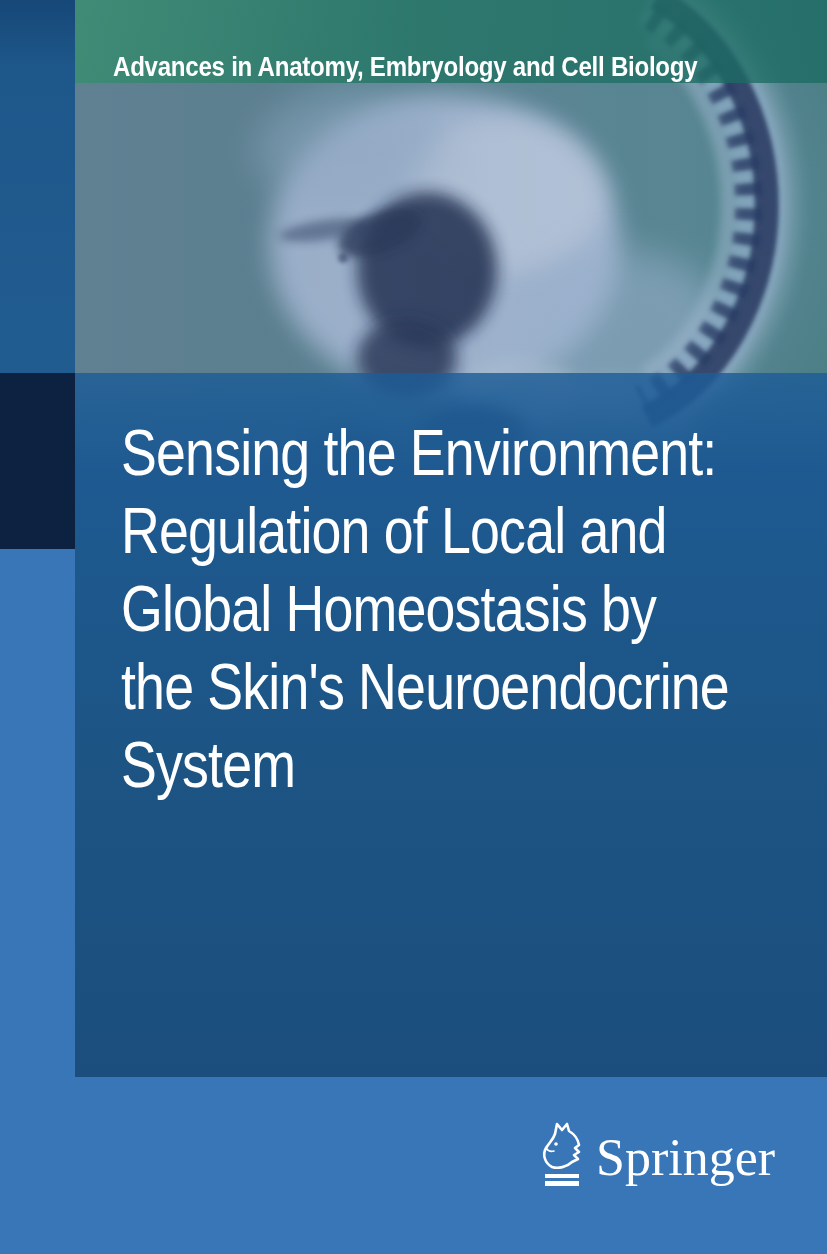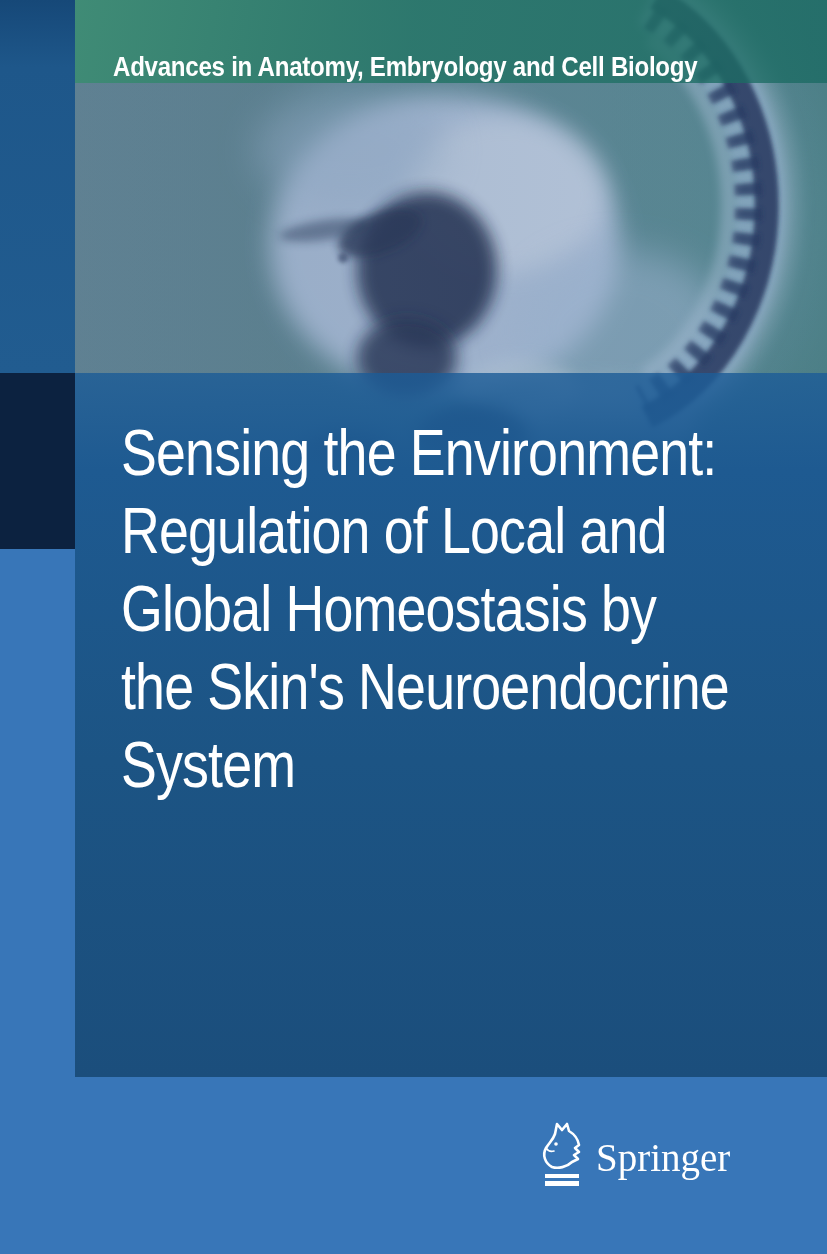--- a/index.html
+++ b/index.html
@@ -82,21 +82,21 @@
   
   .footer-area{
     position:absolute;left:0;top:1077px;width:827px;height:177px;
     background:#3876B8;
   }
   .publisher-logo{position:absolute;left:540px;top:1116px;width:230px;height:90px;}
   .horse-icon{position:absolute;left:0;top:0;}
   .publisher-name{
     position:absolute;left:56px;top:14px;
     color:#FFFFFF;font-family:"Liberation Serif","DejaVu Serif",serif;
-    font-size:39px;line-height:56px;
+    font-size:52px;line-height:56px;
   }
 </style>
 </head>
 <body>
 
 <div class="cover">
 
   <div class="photo-area">
     <svg width="752" height="470" viewBox="0 0 752 470" xmlns="http://www.w3.org/2000/svg">
       <defs>

